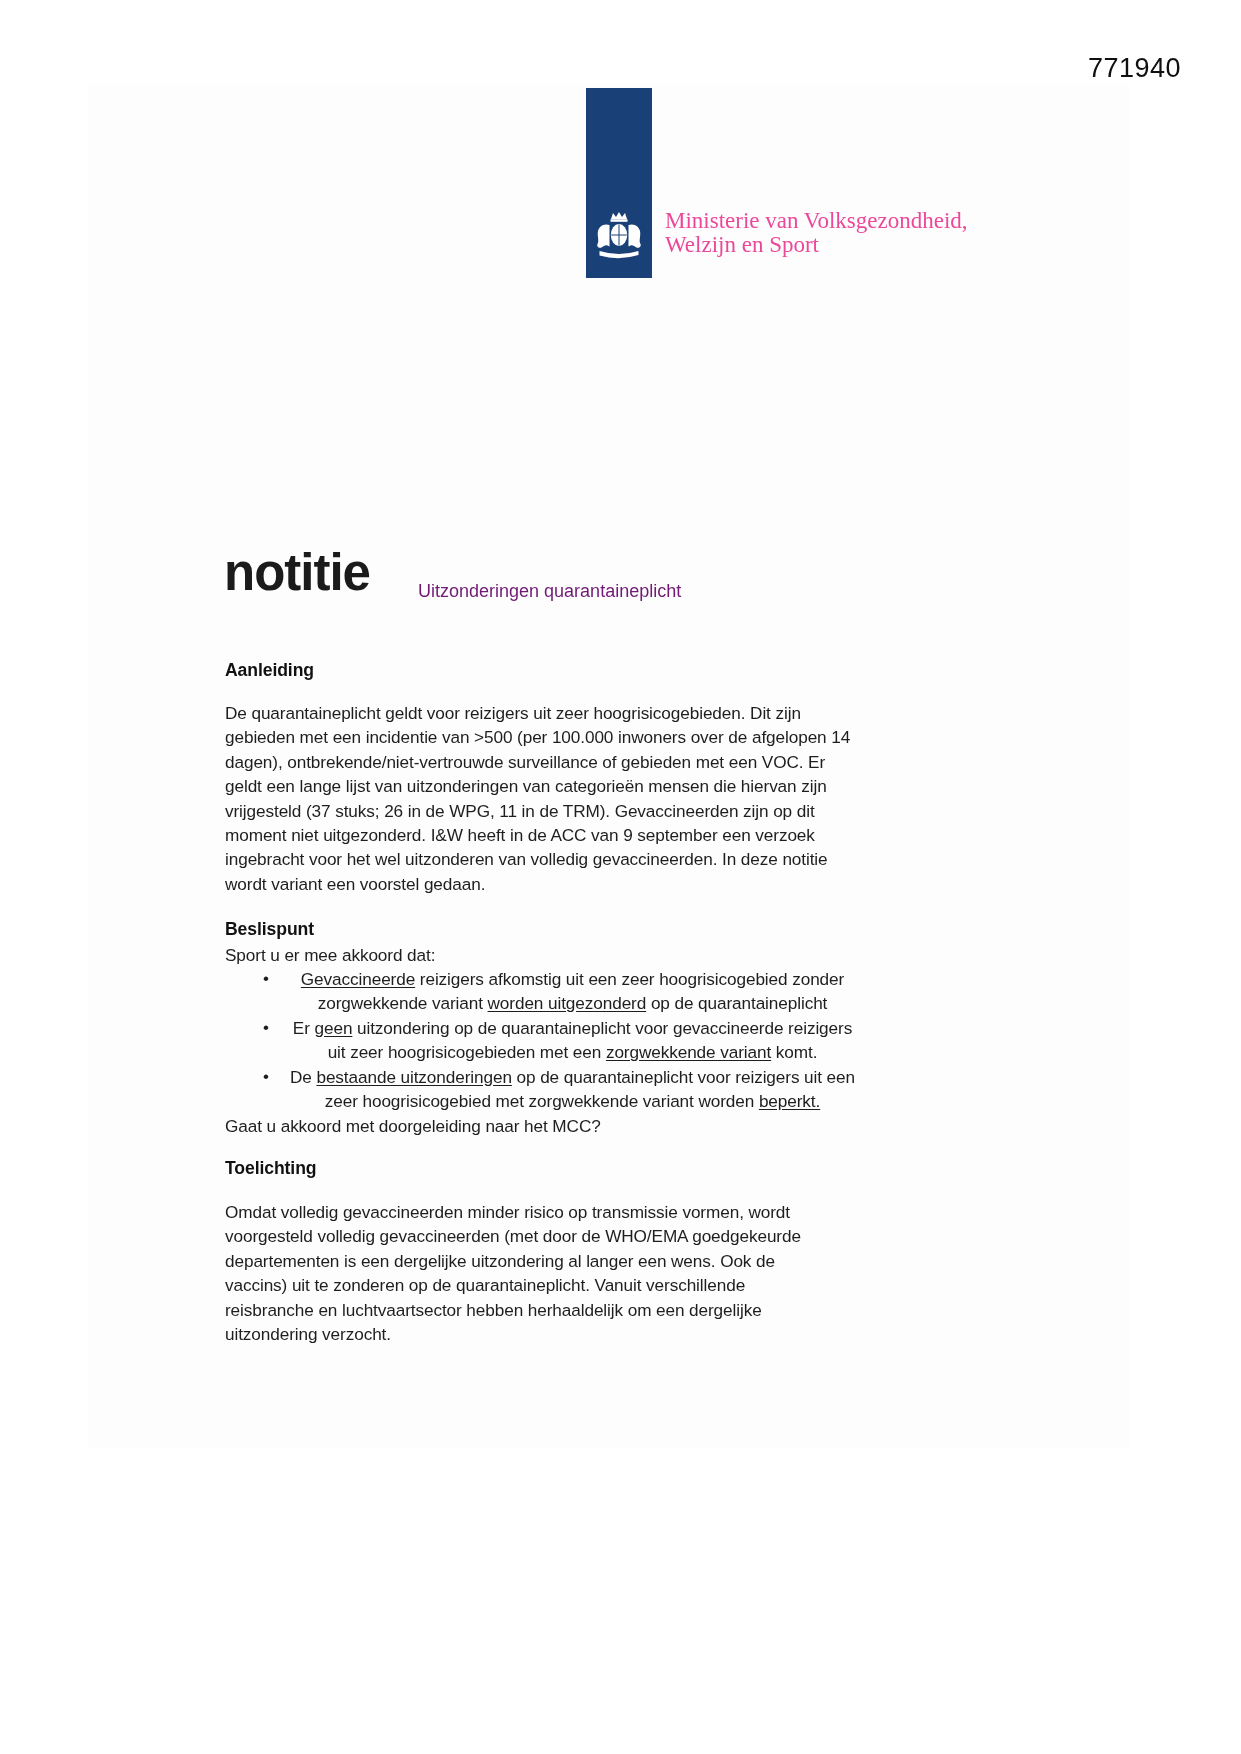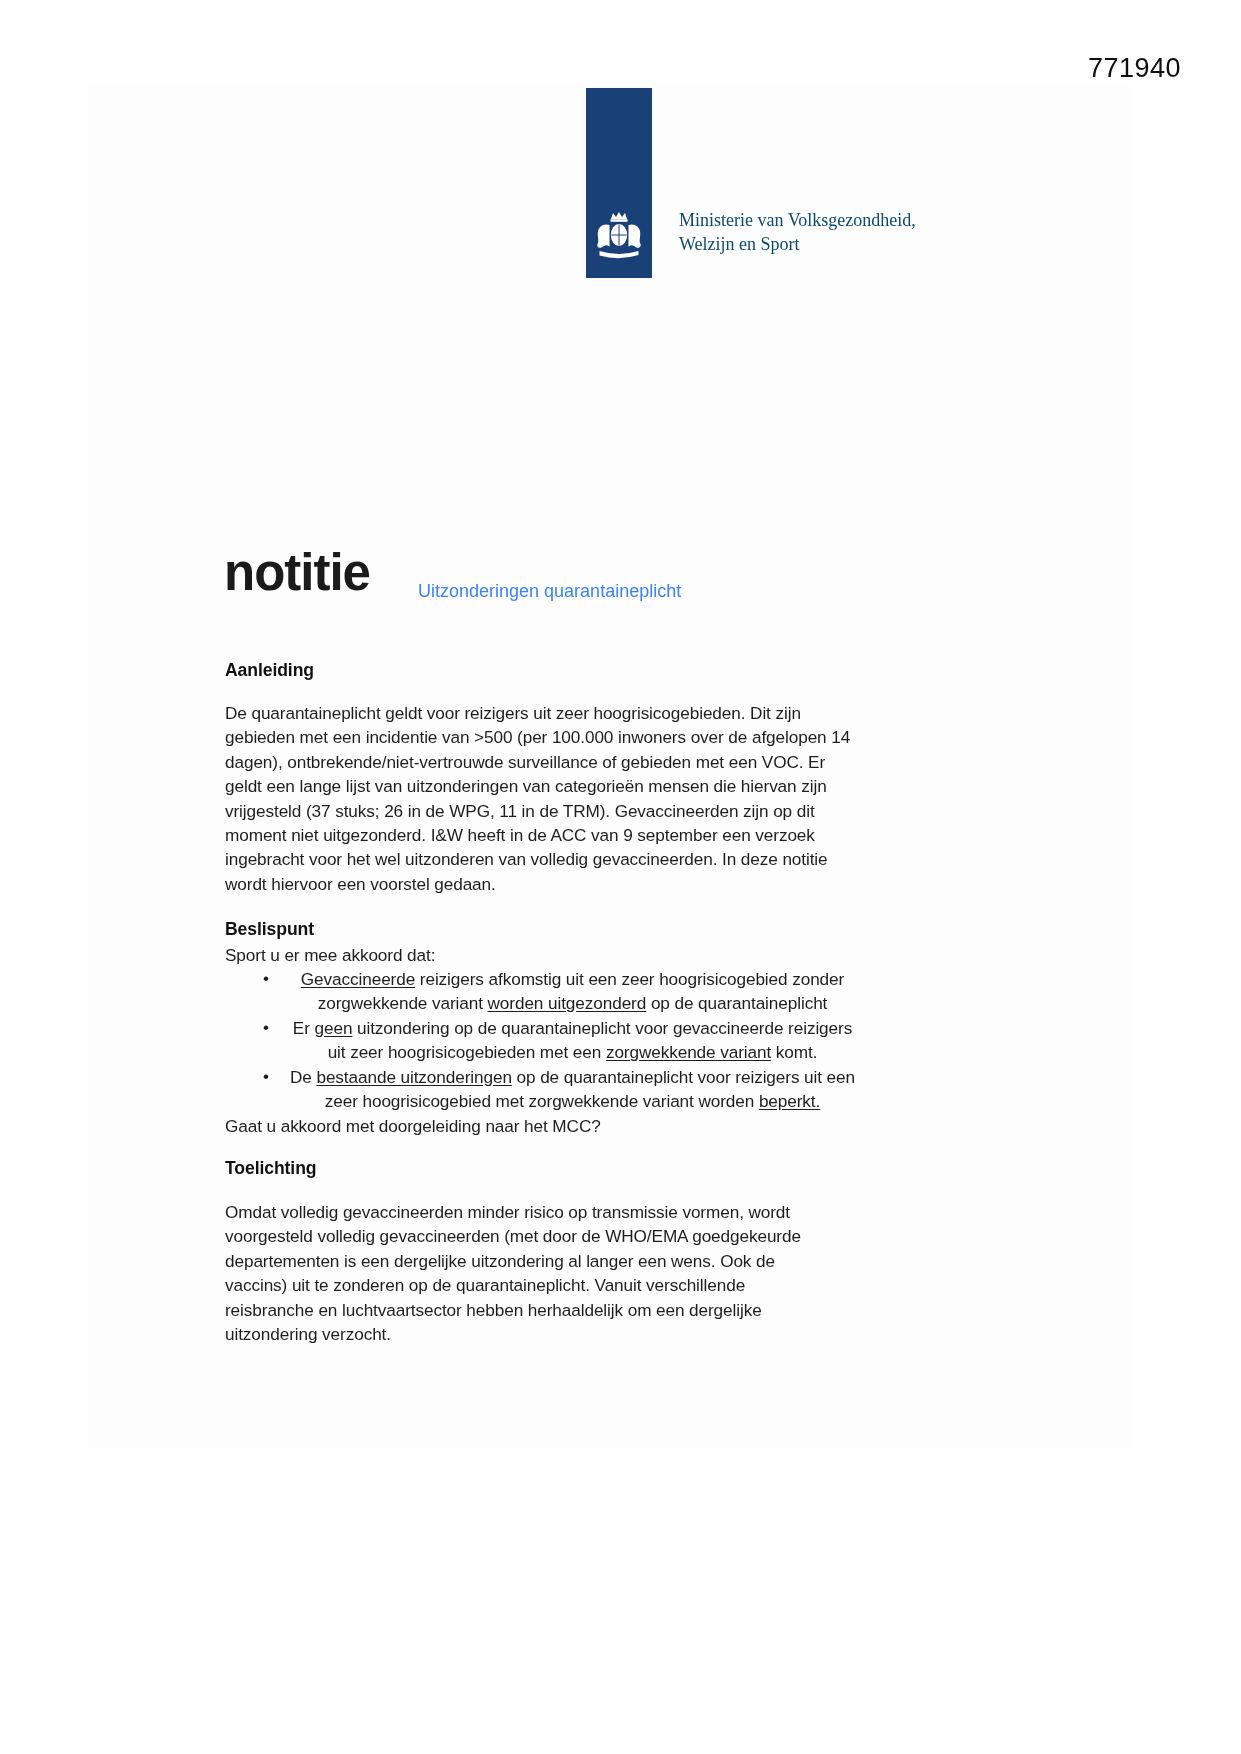--- a/index.html
+++ b/index.html
@@ -32,38 +32,37 @@
   }
   .emblem {
     position: absolute;
     left: 50%; bottom: 17px;
     transform: translateX(-50%);
   }
   .ministry-name {
     position: absolute;
     left: 665px; top: 209px;
     font-family: "Liberation Serif", serif;
-    font-size: 18px;
+    font-size: 23px;
     line-height: 23.5px;
-    color: #0c4a6e;
-    margin-left: 14px;
+    color: #ec4899;
   }
   .doc-type {
     position: absolute;
     left: 224px; top: 543px;
     font-size: 51px;
     font-weight: 600;
     letter-spacing: -1px;
     color: #1b1b1b;
   }
   .doc-subject {
     position: absolute;
     left: 418px; top: 581px;
     font-size: 18px;
-    color: #3b82f6;
+    color: #701a75;
   }
   .content {
     position: absolute;
     left: 225px; top: 0;
     width: 660px;
     font-size: 17.2px;
     letter-spacing: -0.1px;
     color: #1e1e1e;
   }
   .block { position: absolute; left: 0; white-space: nowrap; }
@@ -133,21 +132,21 @@
     <div class="block heading h-aanleiding">Aanleiding</div>
 
     <div class="block para para-1">
         <div class="line">De quarantaineplicht geldt voor reizigers uit zeer hoogrisicogebieden. Dit zijn</div>
         <div class="line">gebieden met een incidentie van &gt;500 (per 100.000 inwoners over de afgelopen 14</div>
         <div class="line">dagen), ontbrekende/niet-vertrouwde surveillance of gebieden met een VOC. Er</div>
         <div class="line">geldt een lange lijst van uitzonderingen van categorieën mensen die hiervan zijn</div>
         <div class="line">vrijgesteld (37 stuks; 26 in de WPG, 11 in de TRM). Gevaccineerden zijn op dit</div>
         <div class="line">moment niet uitgezonderd. I&amp;W heeft in de ACC van 9 september een verzoek</div>
         <div class="line">ingebracht voor het wel uitzonderen van volledig gevaccineerden. In deze notitie</div>
-        <div class="line">wordt hiervoor een voorstel gedaan.</div>
+        <div class="line">wordt variant een voorstel gedaan.</div>
       </div>
 
     <div class="block heading h-beslispunt">Beslispunt</div>
 
     <div class="block intro-line">Sport u er mee akkoord dat:</div>
 
     <div class="block bullet-list">
         <div class="bullet">
           <div class="line"><span class="u">Gevaccineerde</span><span> reizigers afkomstig uit een zeer hoogrisicogebied zonder</span></div>
           <div class="line"><span>zorgwekkende variant </span><span class="u">worden uitgezonderd</span><span> op de quarantaineplicht</span></div>

